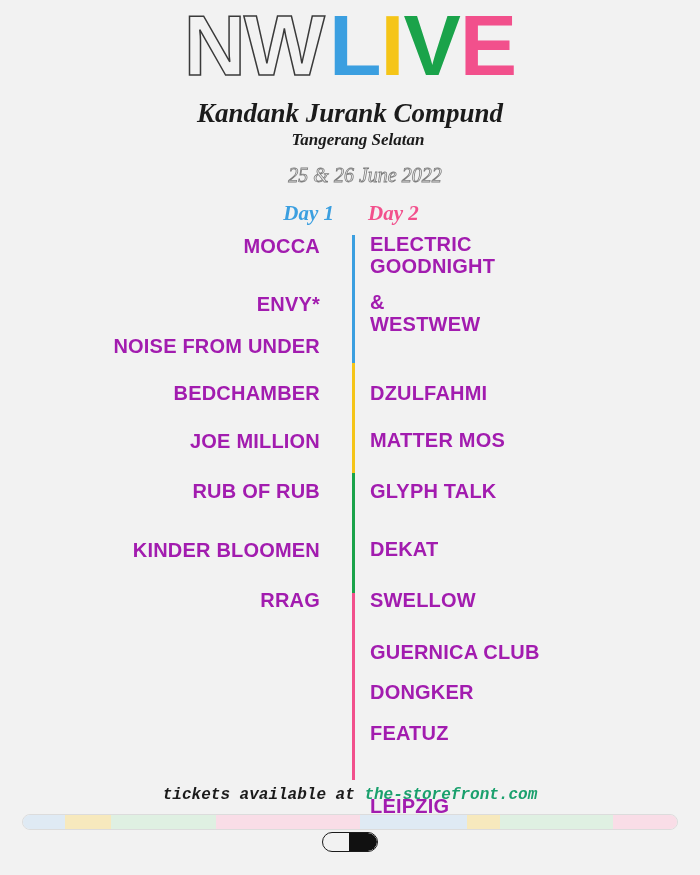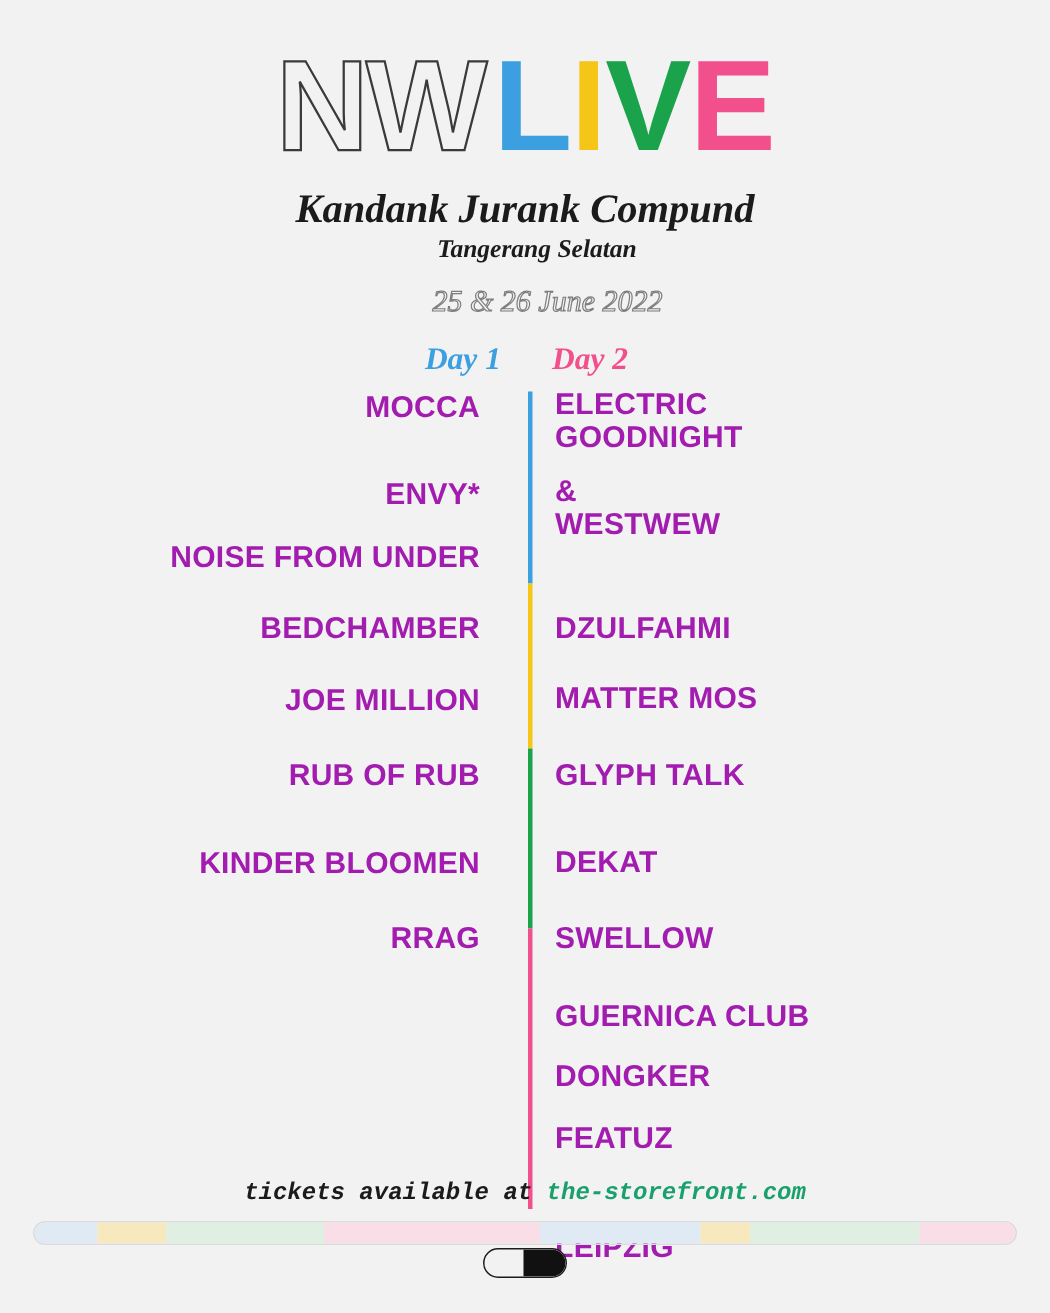--- a/index.html
+++ b/index.html
@@ -17,21 +17,21 @@
     width: 700px;
     height: 875px;
     background: #f2f2f2;
   }
 
   
   .logo-row {
     display: flex;
     justify-content: center;
     align-items: flex-start;
-    padding-top: 28px;
+    padding-top: 2px;
     gap: 6px;
   }
   .nw {
     font-family: "Liberation Sans", sans-serif;
     font-size: 86px;
     font-weight: 700;
     letter-spacing: -2px;
     line-height: 1;
     color: transparent;
     -webkit-text-stroke: 1.5px #3a3a3a;

